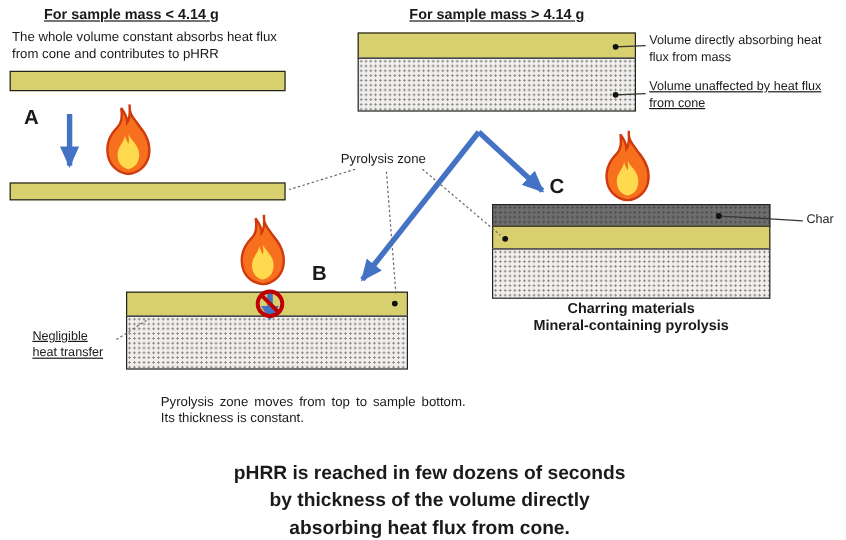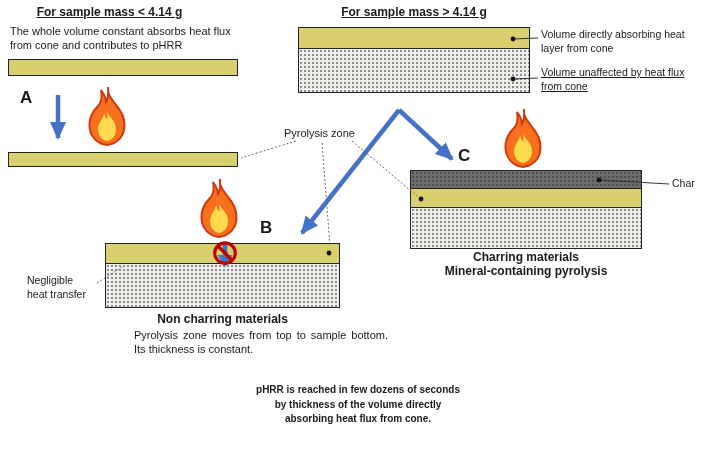--- a/index.html
+++ b/index.html
@@ -26,21 +26,21 @@
   .grayhatch{
     background-color:var(--slab_gray_bg);
     background-image:radial-gradient(circle, var(--slab_gray_dot) 1px, transparent 1.1px);
     background-size:4px 4px;
   }
   .char{background:var(--char_gray);
     background-image:radial-gradient(circle, #4e4e4e 1px, transparent 1.1px);
     background-size:4px 4px;}
   .sect-title{font-size:12px;font-weight:bold;text-align:center;line-height:1.25;}
   .justify{text-align:justify;}
-  .footer-line{font-size:10px;font-weight:bold;text-align:center;line-height:1.45;}
+  .footer-line{font-size:16px;font-weight:bold;text-align:center;line-height:1.45;}
   svg.overlay{position:absolute;left:0;top:0;pointer-events:none;}
   .blue-arrow{stroke:var(--arrow_blue);stroke-width:4.5;fill:none;}
   .dotted{stroke:#666;stroke-width:1;stroke-dasharray:2 2;fill:none;}
   .leader{stroke:#333;stroke-width:1;fill:none;}
   .dot{fill:#111;}
   .flame{position:absolute;}
 </style>
 </head>
 <body>
 
@@ -97,39 +97,38 @@
 
   <div class="abs heading" style="left:2px;top:5px;width:215px;">For sample mass &lt; 4.14 g</div>
   <div class="abs body-text" style="left:10px;top:24px;width:238px;">The whole volume constant absorbs heat flux from cone and contributes to pHRR</div>
   <div class="abs big-letter" style="left:20px;top:88px;">A</div>
 
   <svg class="flame" style="left:84px;top:86px;width:46px;height:60px;">
       <use href="#flame-symbol"></use>
     </svg>
 
   <div class="abs heading" style="left:298px;top:5px;width:232px;">For sample mass &gt; 4.14 g</div>
-  <div class="abs small-label" style="left:541px;top:28px;width:160px;">Volume directly absorbing heat layer from cone</div>
+  <div class="abs small-label" style="left:541px;top:28px;width:160px;">Volume directly absorbing heat flux from mass</div>
   <div class="abs small-label" style="left:541px;top:66px;width:160px;text-decoration:underline;">Volume unaffected by heat flux from cone</div>
 
   <div class="abs body-text" style="left:284px;top:126px;">Pyrolysis zone</div>
 
   <div class="abs big-letter" style="left:260px;top:218px;">B</div>
   <svg class="flame" style="left:196px;top:178px;width:46px;height:60px;">
       <use href="#flame-symbol"></use>
     </svg>
 
   <svg class="abs" style="left:211px;top:238px;width:28px;height:34px;" viewBox="0 0 30 34">
     <path d="M15 4 L15 19" style="stroke:var(--arrow_blue)" stroke-width="5"></path>
     <path d="M7 17 L15 30 L23 17 Z" style="fill:var(--arrow_blue)"></path>
     <circle cx="15" cy="15" r="11" fill="none" style="stroke:var(--prohibition_red)" stroke-width="3.5"></circle>
     <line x1="7.5" y1="7.5" x2="22.5" y2="22.5" style="stroke:var(--prohibition_red)" stroke-width="3.5"></line>
   </svg>
 
-  <div class="abs small-label" style="left:27px;top:274px;width:66px;">Negligible heat transfer</div>
-  <div class="abs sect-title" style="left:105px;top:312px;width:235px;">Non charring materials</div>
+  <div class="abs small-label" style="left:27px;top:274px;width:66px;text-decoration:underline;">Negligible heat transfer</div>
   <div class="abs body-text justify" style="left:102px;top:328px;width:254px;margin-left:32px;">Pyrolysis zone moves from top to sample bottom. Its thickness is constant.</div>
 
   <div class="abs big-letter" style="left:458px;top:146px;">C</div>
   <svg class="flame" style="left:500px;top:108px;width:46px;height:60px;">
       <use href="#flame-symbol"></use>
     </svg>
 
   <div class="abs small-label" style="left:672px;top:177px;width:32px;">Char</div>
   <div class="abs sect-title" style="left:408px;top:250px;width:236px;">Charring materials</div>
   <div class="abs sect-title" style="left:408px;top:264px;width:236px;">Mineral-containing pyrolysis</div>

